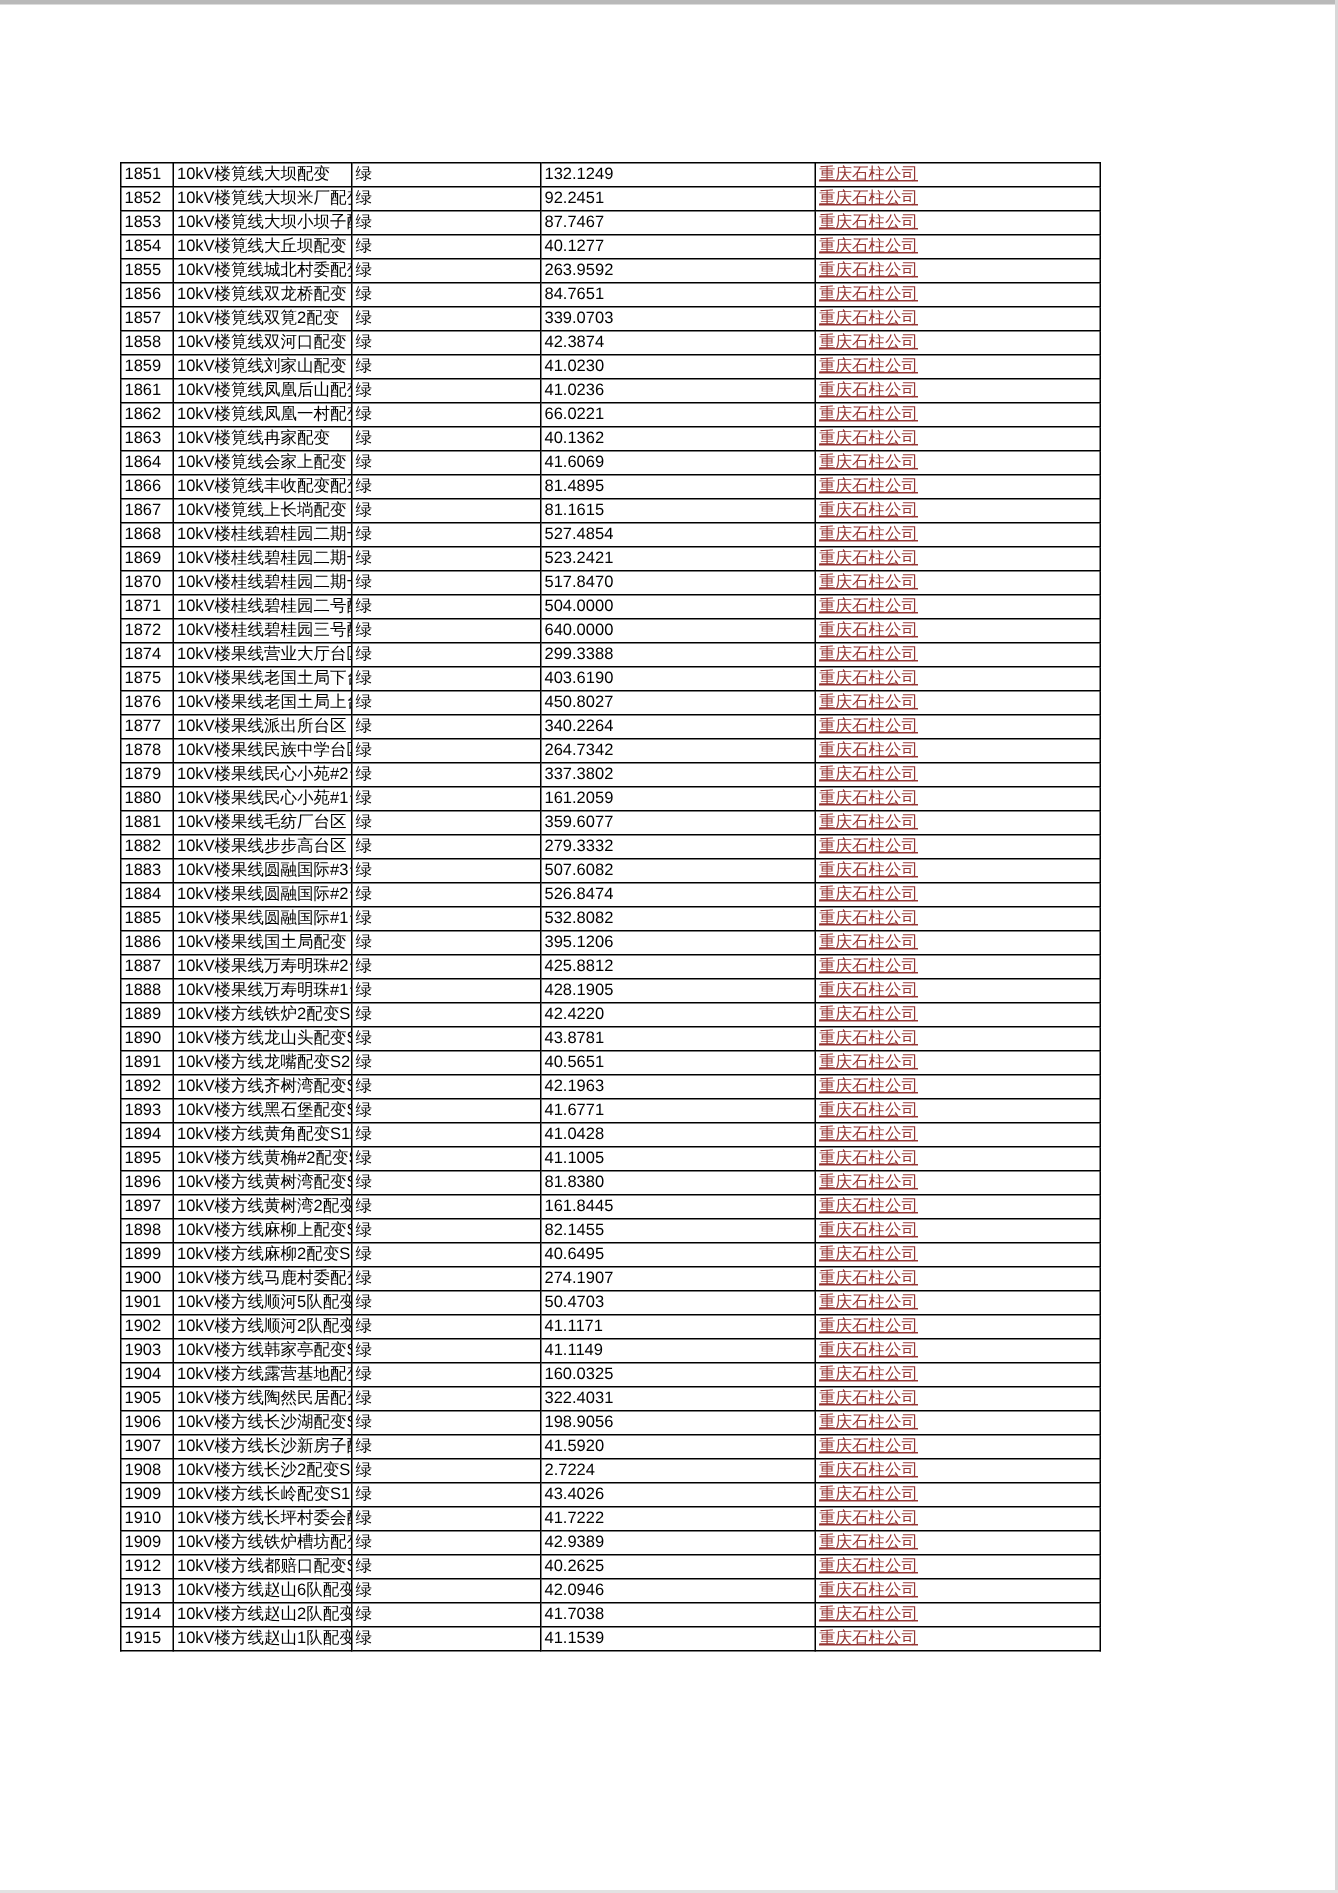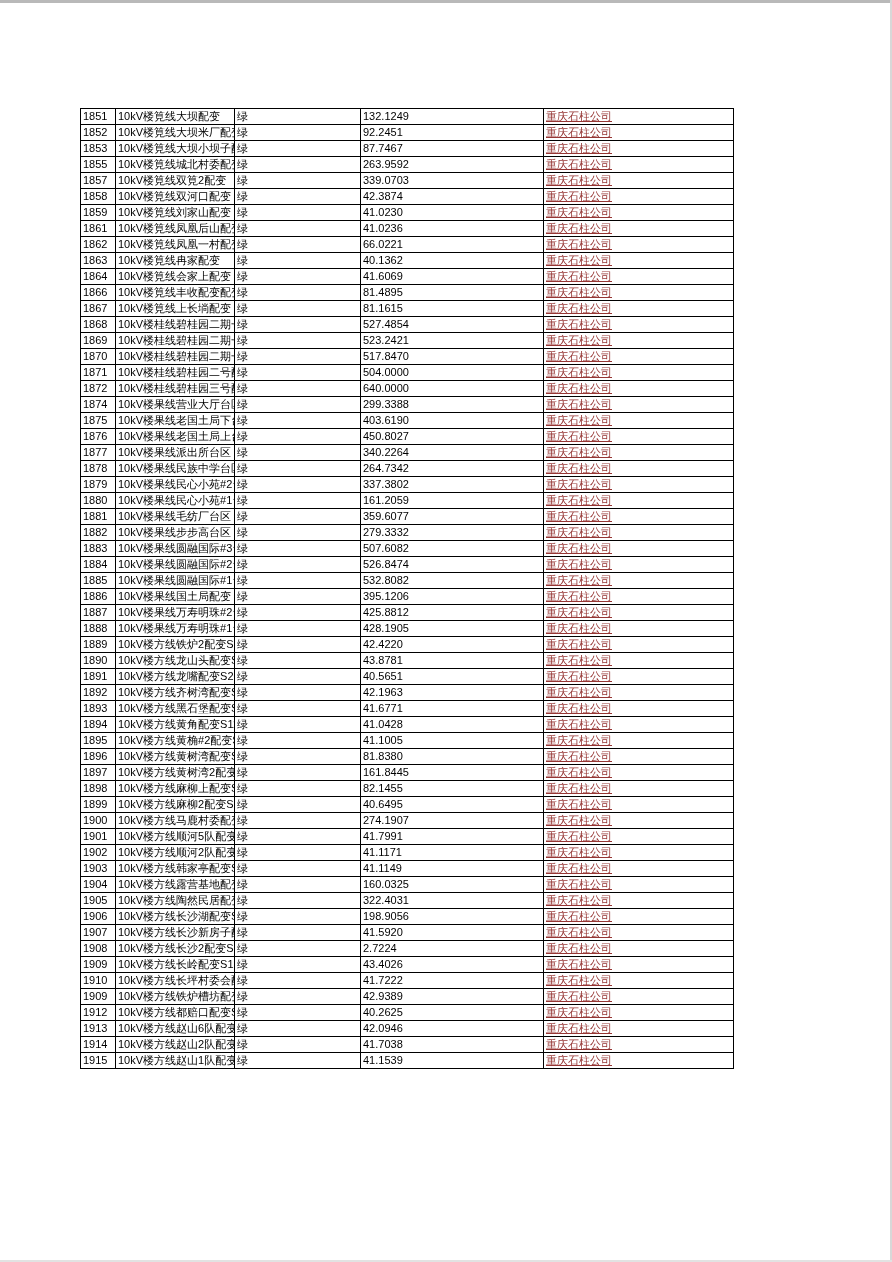--- a/index.html
+++ b/index.html
@@ -66,27 +66,41 @@
           <td class="c-company"><span class="company-link" style="color: rgb(150, 54, 52);">重庆石柱公司</span></td>
         </tr>
         <tr>
           <td class="c-no">1853</td>
           <td class="c-name">10kV楼筧线大坝小坝子配</td>
           <td class="c-status">绿</td>
           <td class="c-value">87.7467</td>
           <td class="c-company"><span class="company-link" style="color: rgb(150, 54, 52);">重庆石柱公司</span></td>
         </tr>
         <tr>
+          <td class="c-no">1854</td>
+          <td class="c-name">10kV楼筧线大丘坝配变</td>
+          <td class="c-status">绿</td>
+          <td class="c-value">40.1277</td>
+          <td class="c-company"><span class="company-link" style="color: rgb(150, 54, 52);">重庆石柱公司</span></td>
+        </tr>
+        <tr>
           <td class="c-no">1855</td>
           <td class="c-name">10kV楼筧线城北村委配变</td>
           <td class="c-status">绿</td>
           <td class="c-value">263.9592</td>
           <td class="c-company"><span class="company-link" style="color: rgb(150, 54, 52);">重庆石柱公司</span></td>
         </tr>
         <tr>
+          <td class="c-no">1856</td>
+          <td class="c-name">10kV楼筧线双龙桥配变</td>
+          <td class="c-status">绿</td>
+          <td class="c-value">84.7651</td>
+          <td class="c-company"><span class="company-link" style="color: rgb(150, 54, 52);">重庆石柱公司</span></td>
+        </tr>
+        <tr>
           <td class="c-no">1857</td>
           <td class="c-name">10kV楼筧线双筧2配变</td>
           <td class="c-status">绿</td>
           <td class="c-value">339.0703</td>
           <td class="c-company"><span class="company-link" style="color: rgb(150, 54, 52);">重庆石柱公司</span></td>
         </tr>
         <tr>
           <td class="c-no">1858</td>
           <td class="c-name">10kV楼筧线双河口配变</td>
           <td class="c-status">绿</td>
@@ -363,21 +377,21 @@
           <td class="c-no">1900</td>
           <td class="c-name">10kV楼方线马鹿村委配变</td>
           <td class="c-status">绿</td>
           <td class="c-value">274.1907</td>
           <td class="c-company"><span class="company-link" style="color: rgb(150, 54, 52);">重庆石柱公司</span></td>
         </tr>
         <tr>
           <td class="c-no">1901</td>
           <td class="c-name">10kV楼方线顺河5队配变S</td>
           <td class="c-status">绿</td>
-          <td class="c-value">41.7991</td>
+          <td class="c-value">50.4703</td>
           <td class="c-company"><span class="company-link" style="color: rgb(150, 54, 52);">重庆石柱公司</span></td>
         </tr>
         <tr>
           <td class="c-no">1902</td>
           <td class="c-name">10kV楼方线顺河2队配变S</td>
           <td class="c-status">绿</td>
           <td class="c-value">41.1171</td>
           <td class="c-company"><span class="company-link" style="color: rgb(150, 54, 52);">重庆石柱公司</span></td>
         </tr>
         <tr>

